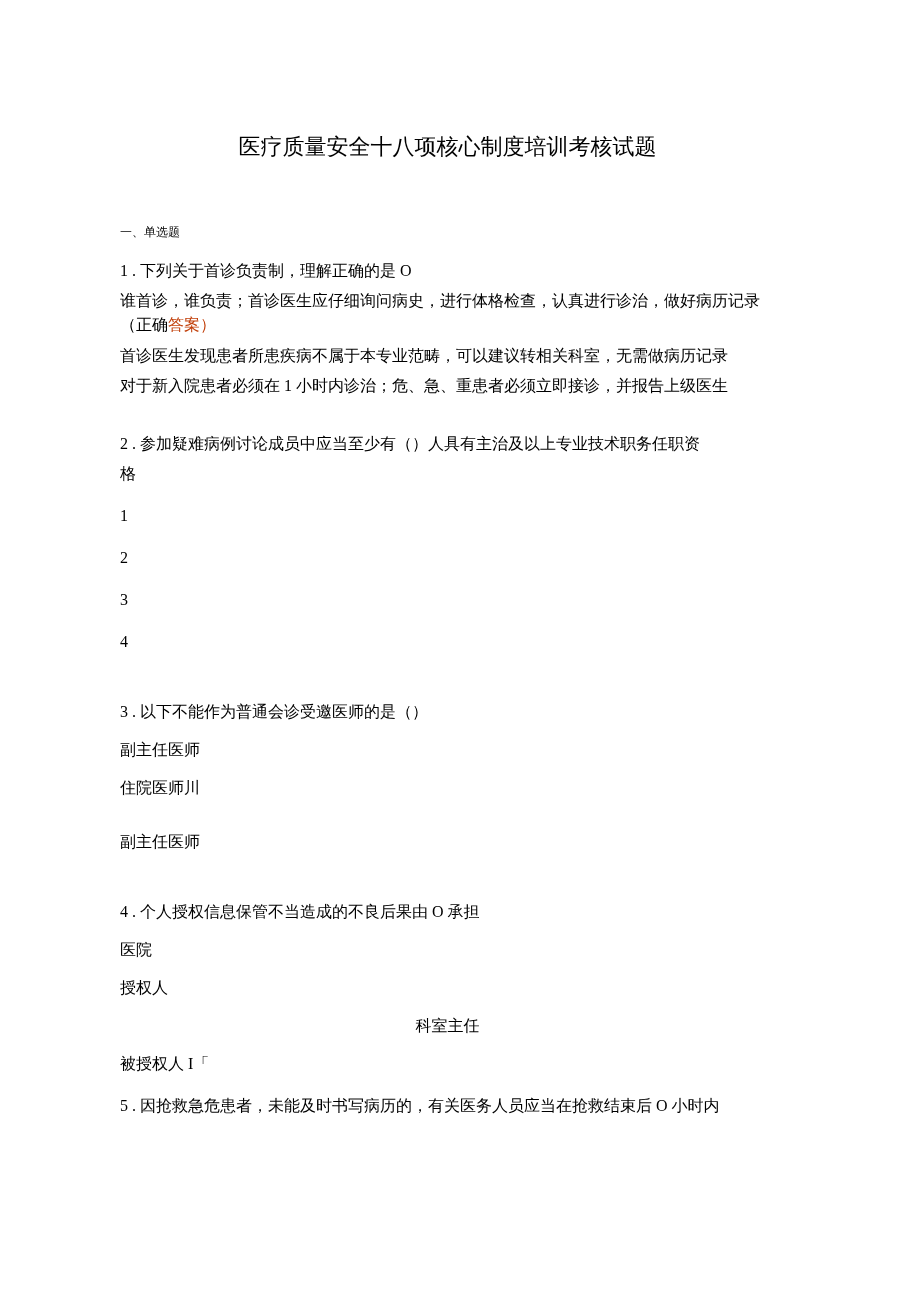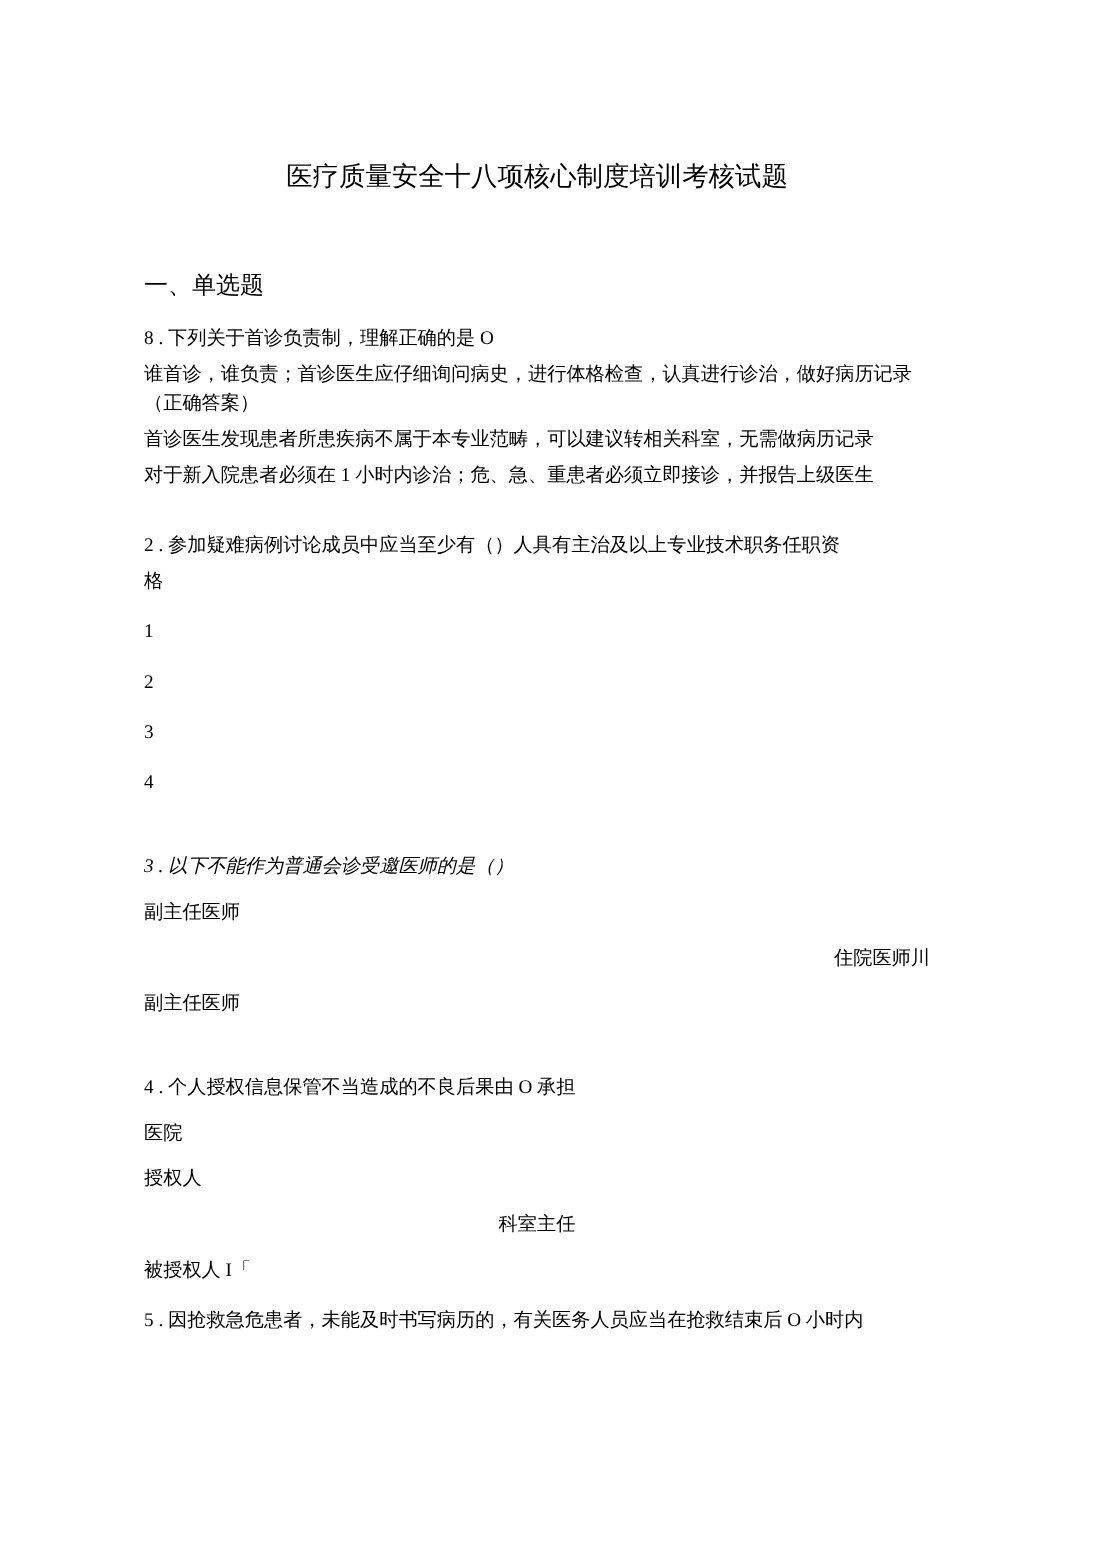--- a/index.html
+++ b/index.html
@@ -17,30 +17,30 @@
     font-size: 16px;
     line-height: 1.5;
   }
   .title {
     text-align: center;
     font-size: 22px;
     margin-bottom: 60px;
   }
   .section-heading {
     margin-bottom: 18px;
-    font-size: 20px;
+    font-size: 12px;
   }
   .q-line {
     margin-bottom: 6px;
   }
   .option {
     margin-bottom: 6px;
   }
   .accent {
-    color: #000000;
+    color: #c2410c;
     font-family: Liberation Mono, monospace;
   }
   .gap {
     height: 28px;
   }
   .gap-sm {
     height: 12px;
   }
   .q-block {
     margin-bottom: 4px;
@@ -49,21 +49,21 @@
 </head>
 <body>
 
 <div class="page">
 
   <div class="title">医疗质量安全十八项核心制度培训考核试题</div>
 
   <div class="section-heading">一、单选题</div>
 
   <div class="q-block">
-    <div class="q-line">8 . 下列关于首诊负责制，理解正确的是 O</div>
+    <div class="q-line">1 . 下列关于首诊负责制，理解正确的是 O</div>
     <div class="q-line">
       <span>谁首诊，谁负责；首诊医生应仔细询问病史，进行体格检查，认真进行诊治，做好病历记录（正确</span><span class="accent">答案）</span>
     </div>
     <div class="q-line">首诊医生发现患者所患疾病不属于本专业范畴，可以建议转相关科室，无需做病历记录</div>
     <div class="q-line">对于新入院患者必须在 1 小时内诊治；危、急、重患者必须立即接诊，并报告上级医生</div>
   </div>
 
   <div class="gap"></div>
 
   <div class="q-block">
@@ -72,23 +72,23 @@
     <div class="option" style="margin-bottom:18px;">1</div>
     <div class="option" style="margin-bottom:18px;">2</div>
     <div class="option" style="margin-bottom:18px;">3</div>
     <div class="option">4</div>
   </div>
 
   <div class="gap"></div>
   <div class="gap-sm"></div>
 
   <div class="q-block">
-    <div class="q-line" style="margin-bottom:14px;font-style:italic;">3 . 以下不能作为普通会诊受邀医师的是（）</div>
+    <div class="q-line" style="margin-bottom:14px;">3 . 以下不能作为普通会诊受邀医师的是（）</div>
     <div class="option" style="margin-bottom:14px;">副主任医师</div>
-    <div class="option" style="margin-bottom:14px;text-align:right;">住院医师川</div>
+    <div class="option" style="margin-bottom:30px;">住院医师川</div>
     <div class="option">副主任医师</div>
   </div>
 
   <div class="gap"></div>
   <div class="gap-sm"></div>
 
   <div class="q-block">
     <div class="q-line" style="margin-bottom:14px;">4 . 个人授权信息保管不当造成的不良后果由 O 承担</div>
     <div class="option" style="margin-bottom:14px;">医院</div>
     <div class="option" style="margin-bottom:14px;">授权人</div>

